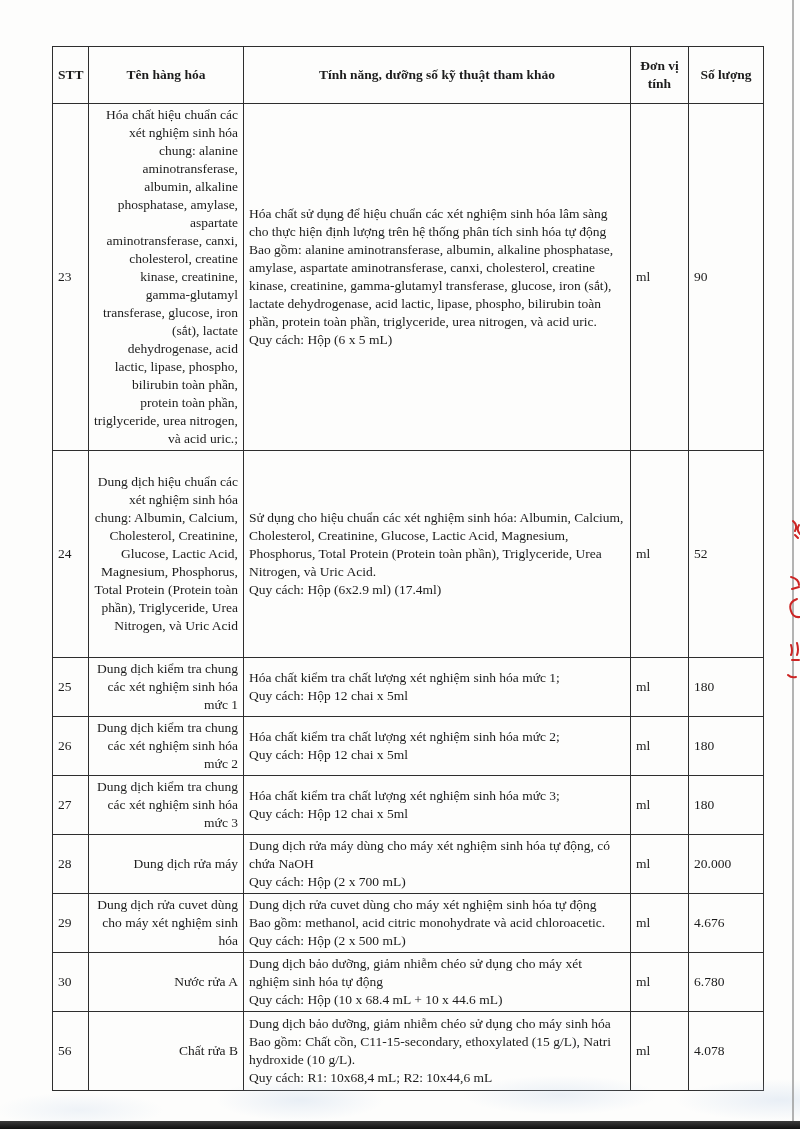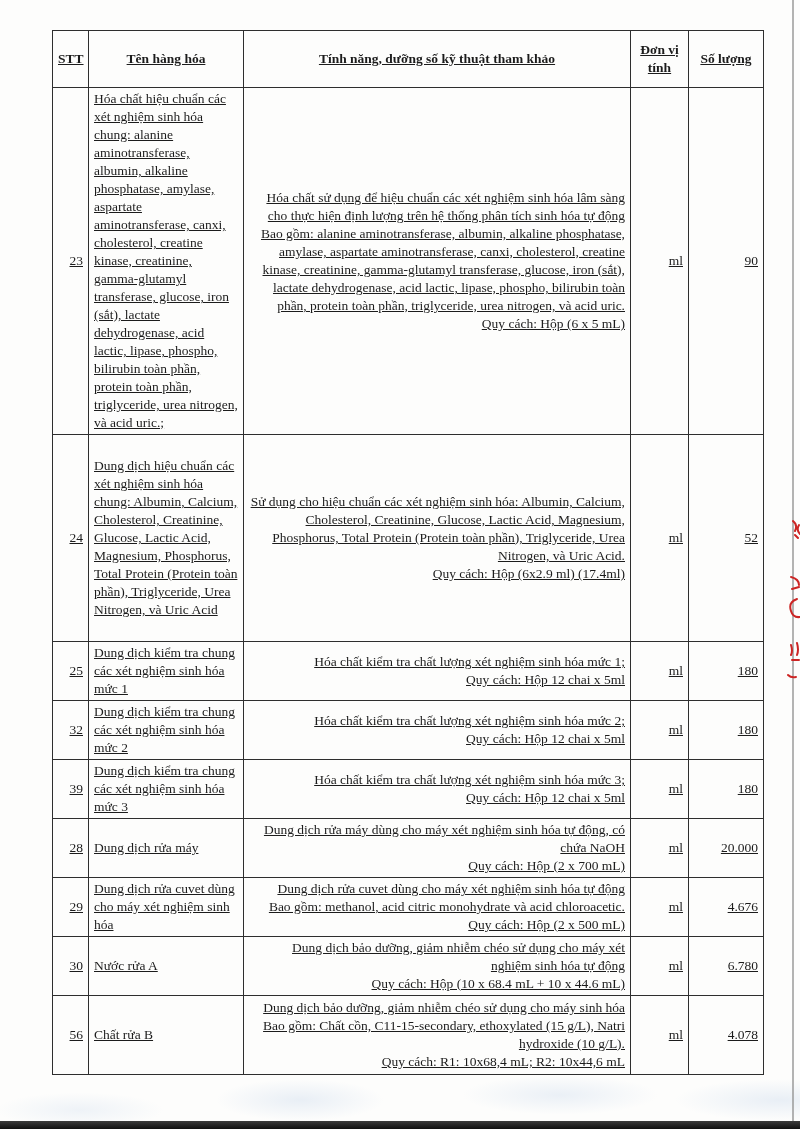--- a/index.html
+++ b/index.html
@@ -25,42 +25,42 @@
   .page-edge-line{
     position:absolute;left:792px;top:0;width:2px;height:1121px;
     background:#9a9a9a;opacity:.75;
   }
   .red-annotation{
     position:absolute;left:779px;top:515px;width:21px;height:170px;
     overflow:hidden;
   }
   
   table.doc{
-    position:absolute;left:52px;top:30px;width:711px;
+    position:absolute;left:52px;top:46px;width:711px;
     border-collapse:collapse;table-layout:fixed;
-    font-size:13.5px;line-height:18px;text-decoration:underline;
+    font-size:13.5px;line-height:18px;
   }
   table.doc col.c-stt{width:36px;}
   table.doc col.c-name{width:155px;}
   table.doc col.c-spec{width:387px;}
   table.doc col.c-unit{width:58px;}
   table.doc col.c-qty{width:75px;}
   table.doc th, table.doc td{
     border:1.6px solid #2e2e2e;
     padding:2px 5px;
     vertical-align:middle;
     overflow:hidden;
   }
   table.doc thead th{
     font-weight:bold;text-align:center;font-size:13.5px;
     height:52px;
   }
-  td.stt, td.unit, td.qty{text-align:right;}
-  td.name{text-align:left;padding-left:4px;padding-right:2px;}
-  td.spec{text-align:right;white-space:pre-line;padding-left:6px;}
+  td.stt, td.unit, td.qty{text-align:left;}
+  td.name{text-align:right;padding-left:4px;padding-right:2px;}
+  td.spec{text-align:left;white-space:pre-line;padding-left:6px;}
 </style>
 </head>
 <body>
 
 <table class="doc">
   <colgroup>
     <col class="c-stt">
       <col class="c-name">
       <col class="c-spec">
       <col class="c-unit">
@@ -95,29 +95,29 @@
   </tr>
       <tr style="height: 54px;">
     <td class="stt">25</td>
     <td class="name">Dung dịch kiểm tra chung các xét nghiệm sinh hóa mức 1</td>
     <td class="spec">Hóa chất kiểm tra chất lượng xét nghiệm sinh hóa mức 1;
 Quy cách: Hộp 12 chai x 5ml</td>
     <td class="unit">ml</td>
     <td class="qty">180</td>
   </tr>
       <tr style="height: 54px;">
-    <td class="stt">32</td>
+    <td class="stt">26</td>
     <td class="name">Dung dịch kiểm tra chung các xét nghiệm sinh hóa mức 2</td>
     <td class="spec">Hóa chất kiểm tra chất lượng xét nghiệm sinh hóa mức 2;
 Quy cách: Hộp 12 chai x 5ml</td>
     <td class="unit">ml</td>
     <td class="qty">180</td>
   </tr>
       <tr style="height: 54px;">
-    <td class="stt">39</td>
+    <td class="stt">27</td>
     <td class="name">Dung dịch kiểm tra chung các xét nghiệm sinh hóa mức 3</td>
     <td class="spec">Hóa chất kiểm tra chất lượng xét nghiệm sinh hóa mức 3;
 Quy cách: Hộp 12 chai x 5ml</td>
     <td class="unit">ml</td>
     <td class="qty">180</td>
   </tr>
       <tr style="height: 54px;">
     <td class="stt">28</td>
     <td class="name">Dung dịch rửa máy</td>
     <td class="spec">Dung dịch rửa máy dùng cho máy xét nghiệm sinh hóa tự động, có chứa NaOH

